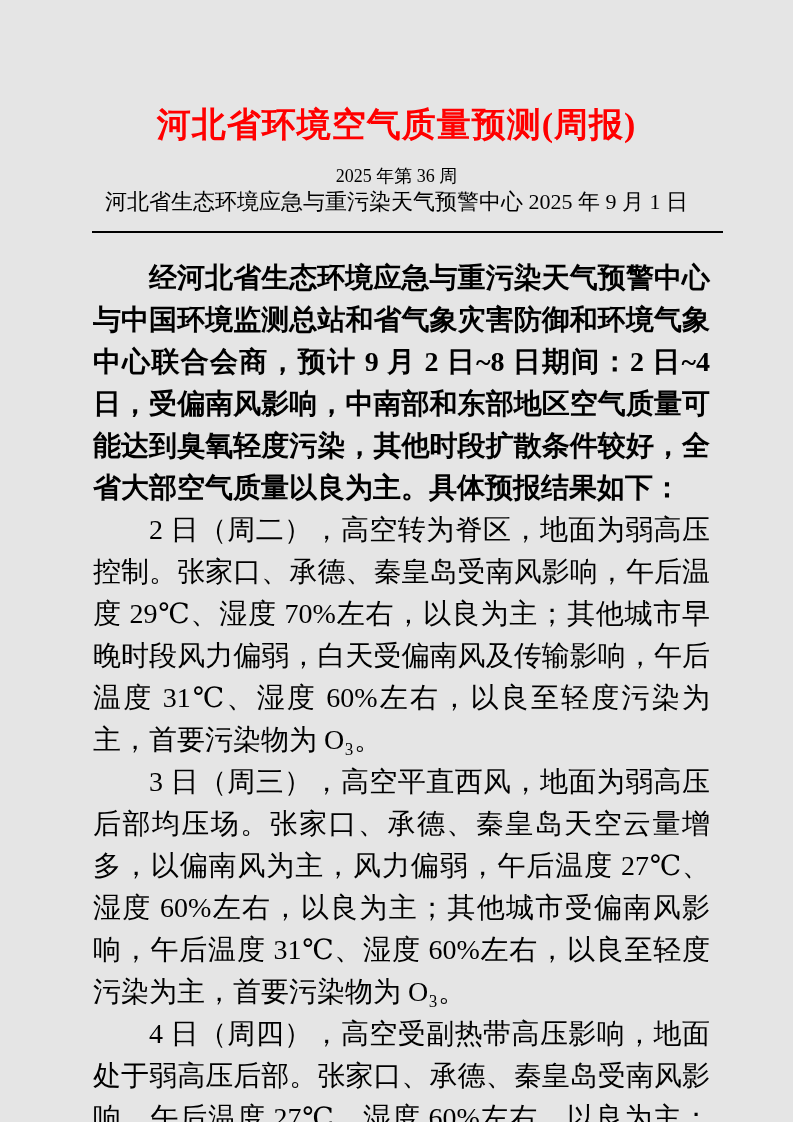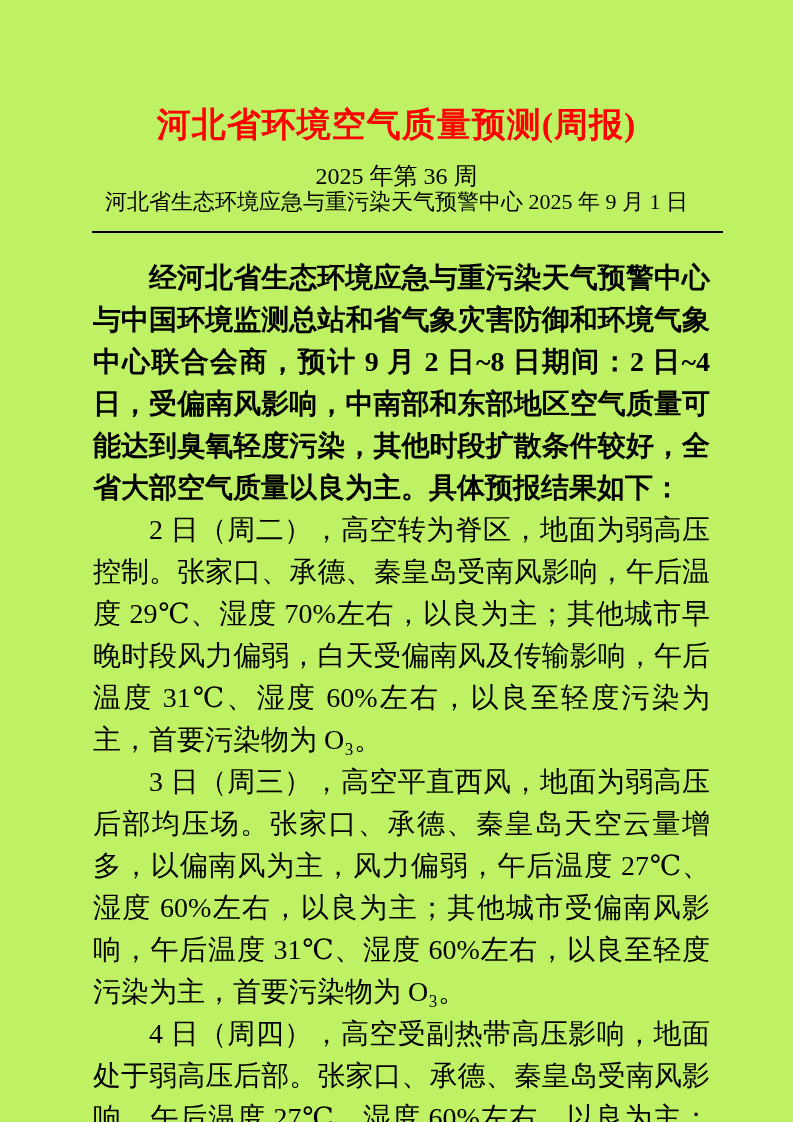--- a/index.html
+++ b/index.html
@@ -4,40 +4,40 @@
 <style>
   html, body {
     margin: 0;
     padding: 0;
     background: #ffffff;
   }
   .page {
     position: relative;
     width: 793px;
     height: 1122px;
-    background: #bef264;
+    background: #e5e5e5;
     overflow: hidden;
     font-family: "Liberation Serif", "DejaVu Serif", serif;
     color: #000000;
   }
   .doc-header {
     text-align: center;
     padding-top: 102px;
   }
   .doc-title {
     margin: 0;
     font-size: 34px;
     line-height: 46px;
     font-weight: bold;
     color: #ff0000;
     letter-spacing: 1px;
   }
   .week-line {
     margin-top: 16px;
-    font-size: 24px;
+    font-size: 18px;
     line-height: 24px;
     font-weight: normal;
   }
   .issuer-line {
     font-size: 22px;
     line-height: 28px;
     font-weight: normal;
   }
   .header-divider {
     margin: 15px 0 0 92px;

